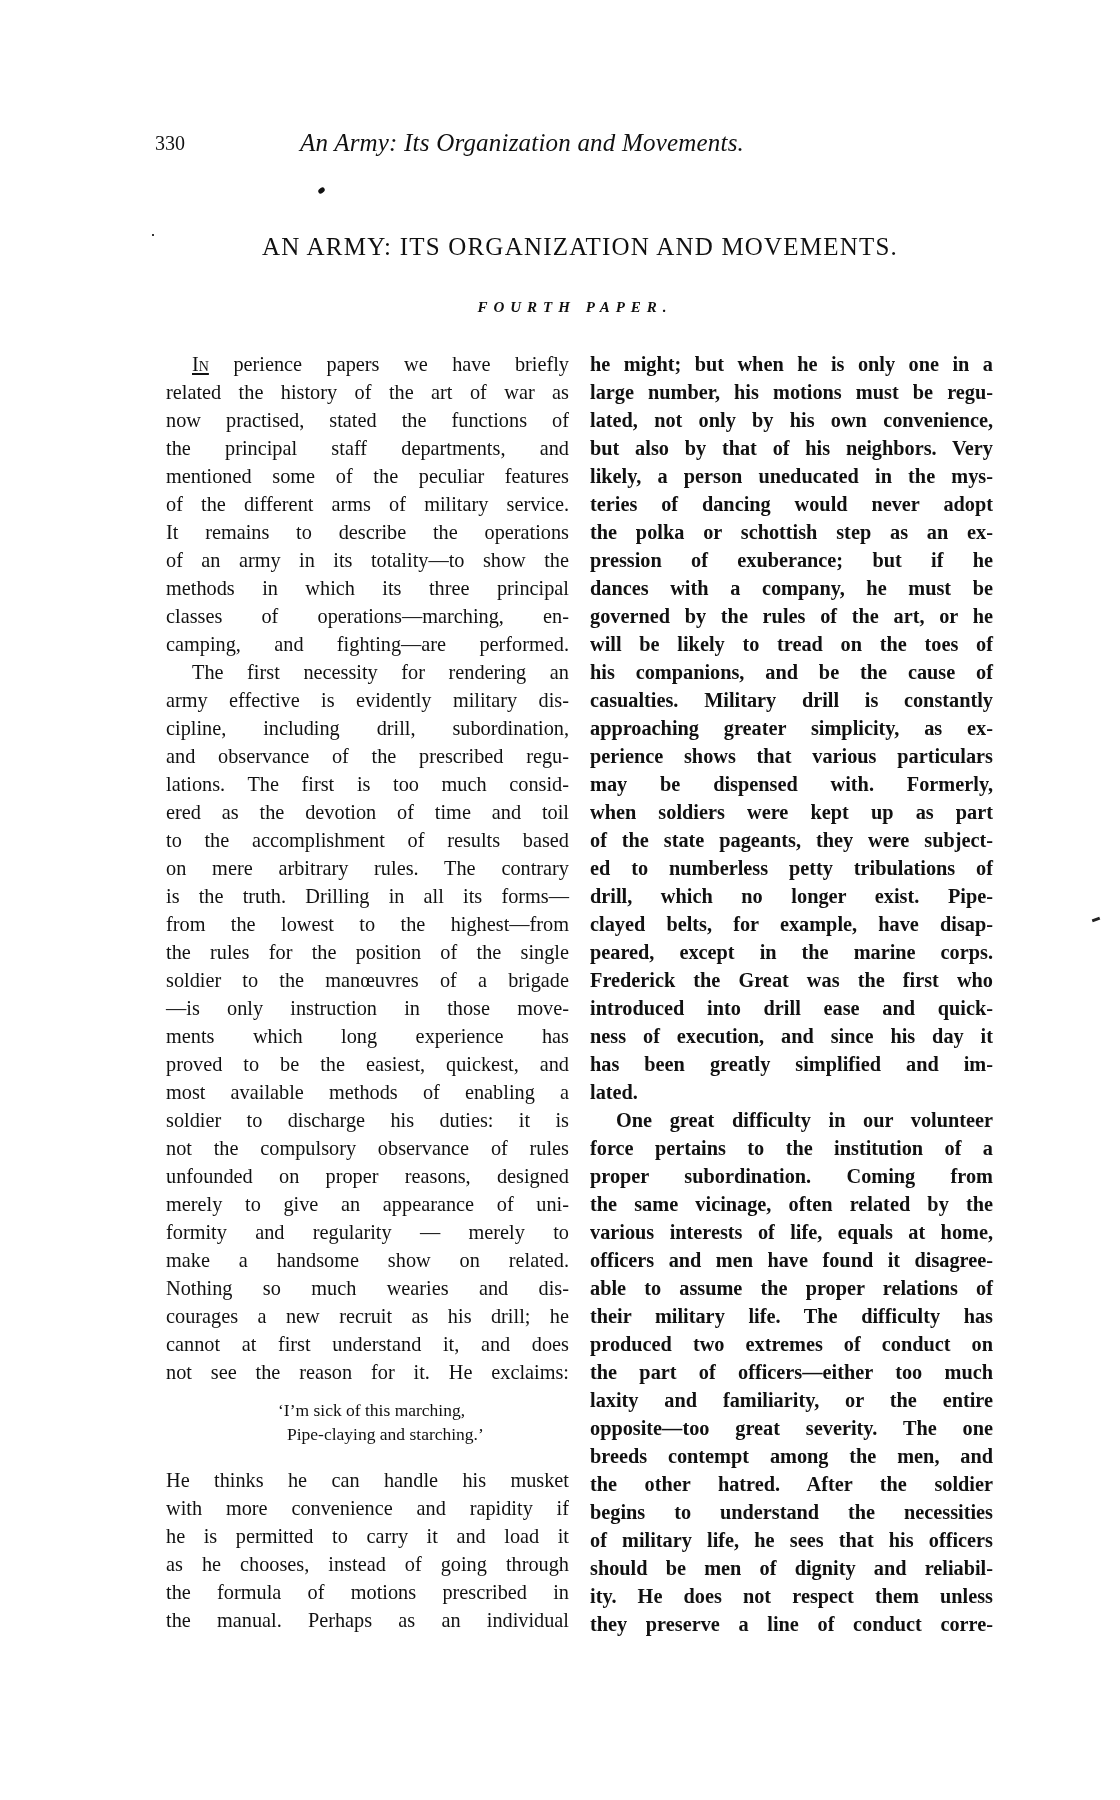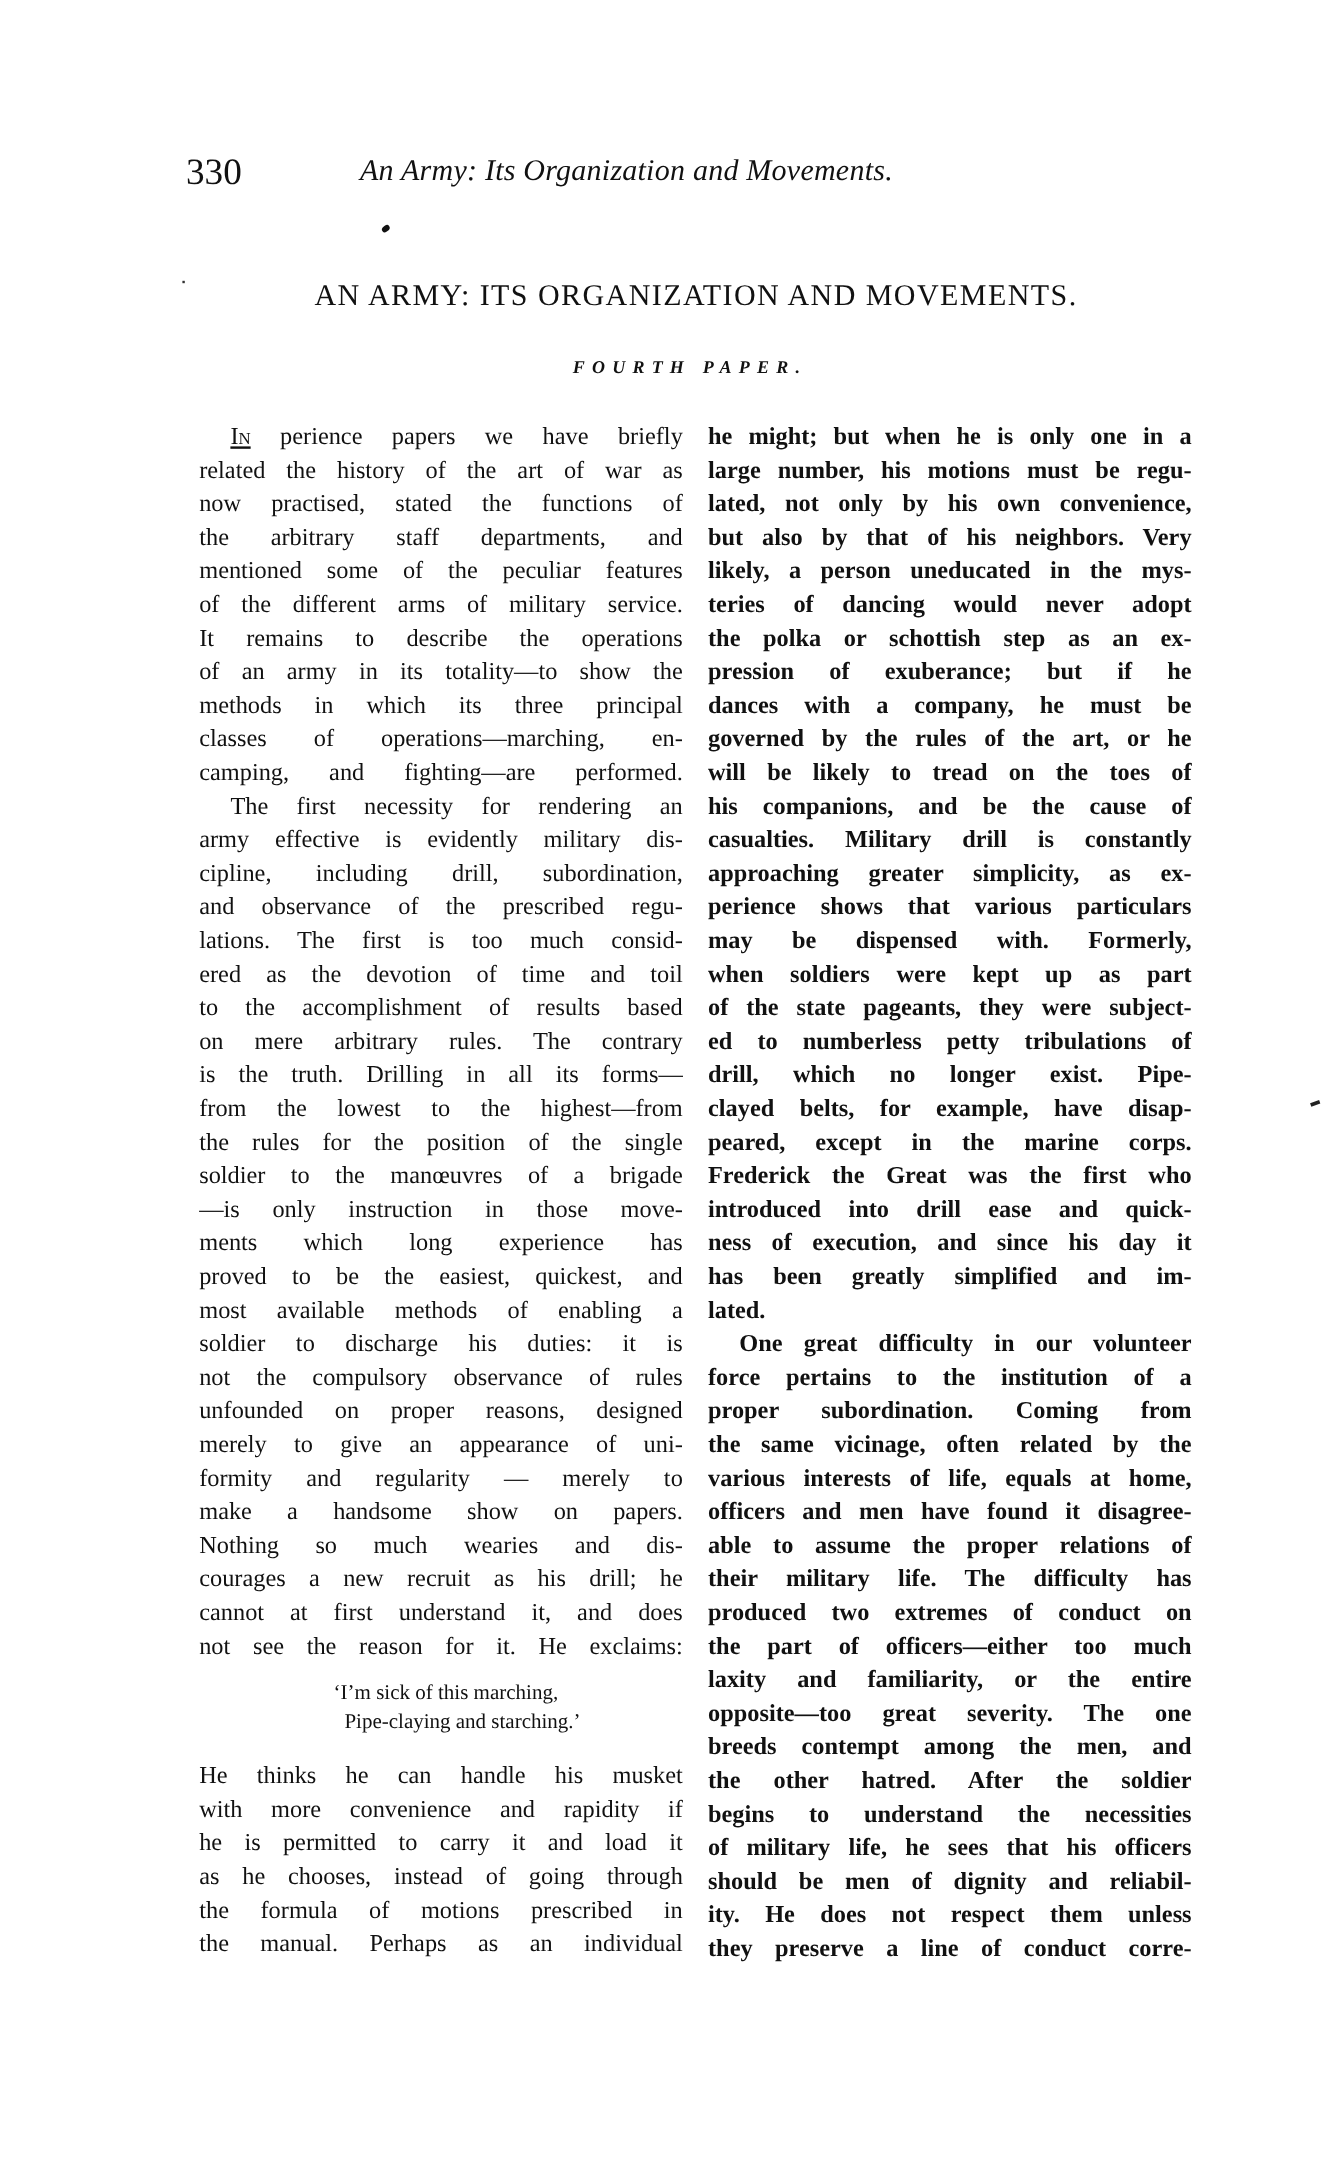--- a/index.html
+++ b/index.html
@@ -4,21 +4,21 @@
   <style>
     html, body { margin: 0; padding: 0; background: #ffffff; }
     body {
       width: 1120px; height: 1800px; position: relative; overflow: hidden;
       font-family: "Liberation Serif", "DejaVu Serif", serif; color: #111;
     }
     .running-head {
       position: absolute; top: 128px; left: 155px; width: 860px; height: 30px;
     }
     .page-number {
-      position: absolute; left: 0; top: 0; font-size: 31px; line-height: 30px;
+      position: absolute; left: 0; top: 0; font-size: 20px; line-height: 30px;
     }
     .running-title {
       position: absolute; left: 145px; top: 0; font-size: 25px; font-style: italic; line-height: 30px; letter-spacing: 0.2px;
     }
     .speck1 { position: absolute; left: 318px; top: 188px; width: 7px; height: 5px; background: #111; border-radius: 50% 40% 50% 40%; transform: rotate(-35deg); }
     .speck2 { position: absolute; left: 152px; top: 234px; width: 2px; height: 2px; background: #333; }
     .speck3 { position: absolute; left: 1092px; top: 918px; width: 8px; height: 3px; background: #222; transform: rotate(-20deg); }
     .article-title {
       position: absolute; top: 232px; left: 0; width: 1160px; text-align: center;
       font-size: 25px; letter-spacing: 1.2px; line-height: 30px;
@@ -57,21 +57,21 @@
 <div class="speck2"></div>
 <div class="speck3"></div>
 
 <div class="article-title">AN ARMY: ITS ORGANIZATION AND MOVEMENTS.</div>
 <div class="article-subtitle">FOURTH PAPER.</div>
 
 <div class="column col-left">
   <span class="line indent"><span class="sc">In</span><span> perience papers we have briefly</span></span>
   <span class="line">related the history of the art of war as</span>
   <span class="line">now practised, stated the functions of</span>
-  <span class="line">the arbitrary staff departments, and</span>
+  <span class="line">the principal staff departments, and</span>
   <span class="line">mentioned some of the peculiar features</span>
   <span class="line">of the different arms of military service.</span>
   <span class="line">It remains to describe the operations</span>
   <span class="line">of an army in its totality—to show the</span>
   <span class="line">methods in which its three principal</span>
   <span class="line">classes of operations—marching, en-</span>
   <span class="line">camping, and fighting—are performed.</span>
 
   <span class="line indent">The first necessity for rendering an</span>
   <span class="line">army effective is evidently military dis-</span>
@@ -87,21 +87,21 @@
   <span class="line">soldier to the manœuvres of a brigade</span>
   <span class="line">—is only instruction in those move-</span>
   <span class="line">ments which long experience has</span>
   <span class="line">proved to be the easiest, quickest, and</span>
   <span class="line">most available methods of enabling a</span>
   <span class="line">soldier to discharge his duties: it is</span>
   <span class="line">not the compulsory observance of rules</span>
   <span class="line">unfounded on proper reasons, designed</span>
   <span class="line">merely to give an appearance of uni-</span>
   <span class="line">formity and regularity — merely to</span>
-  <span class="line">make a handsome show on papers.</span>
+  <span class="line">make a handsome show on related.</span>
   <span class="line">Nothing so much wearies and dis-</span>
   <span class="line">courages a new recruit as his drill; he</span>
   <span class="line">cannot at first understand it, and does</span>
   <span class="line">not see the reason for it. He exclaims:</span>
 
   <span class="verse">
     <span class="vline">‘I’m sick of this marching,</span>
     <span class="vline second">Pipe-claying and starching.’</span>
   </span>
 

